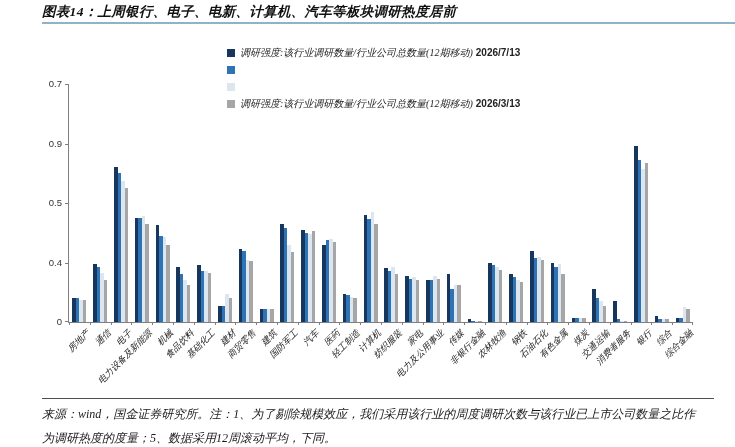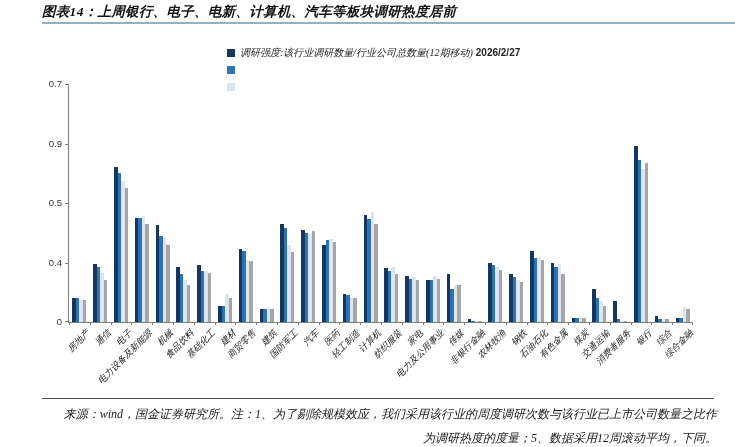--- a/index.html
+++ b/index.html
@@ -53,41 +53,45 @@
     transform:translateX(-100%) rotate(-45deg);
     transform-origin:100% 0%;
   }
   .foot-rule{
     position:absolute;top:398px;left:42px;width:672px;height:1px;
     background:#4d4d4d;
   }
   .footnote{
     position:absolute;left:42px;width:675px;
     font-family:"Liberation Serif",serif;font-style:italic;
-    font-size:12px;color:#1a1a1a;white-space:nowrap;text-align:right;
+    font-size:12px;color:#1a1a1a;white-space:nowrap;
   }
   .fn1{top:406px;}
   .fn2{top:430px;}
 </style>
 </head>
 <body>
 
 <div class="fig-title">图表14：上周银行、电子、电新、计算机、汽车等板块调研热度居前</div>
 <div class="title-rule"></div>
 
 <div class="legend">
     <div class="legend-row">
       <span class="legend-marker" style="background: rgb(23, 54, 93);"></span>
-      <span class="legend-text">调研强度:该行业调研数量/行业公司总数量(12期移动)<span class="legend-date">2026/2/27</span></span>
+      <span class="legend-text">调研强度:该行业调研数量/行业公司总数量(12期移动)<span class="legend-date">2026/7/13</span></span>
     </div>
     <div class="legend-row">
       <span class="legend-marker" style="background: rgb(46, 116, 181);"></span>
     </div>
     <div class="legend-row">
       <span class="legend-marker" style="background: rgb(220, 230, 241);"></span>
+    </div>
+    <div class="legend-row">
+      <span class="legend-marker" style="background: rgb(166, 166, 166);"></span>
+      <span class="legend-text">调研强度:该行业调研数量/行业公司总数量(12期移动)<span class="legend-date">2026/3/13</span></span>
     </div>
   </div>
 
 <div class="chart">
   <div></div>
 <div class="ytick-label" style="top: 232px;">0</div>
     <div class="ytick-mark" style="top: 237px;"></div>
     <div class="ytick-label" style="top: 172.5px;">0.4</div>
     <div class="ytick-mark" style="top: 178.5px;"></div>
     <div class="ytick-label" style="top: 113px;">0.5</div>

